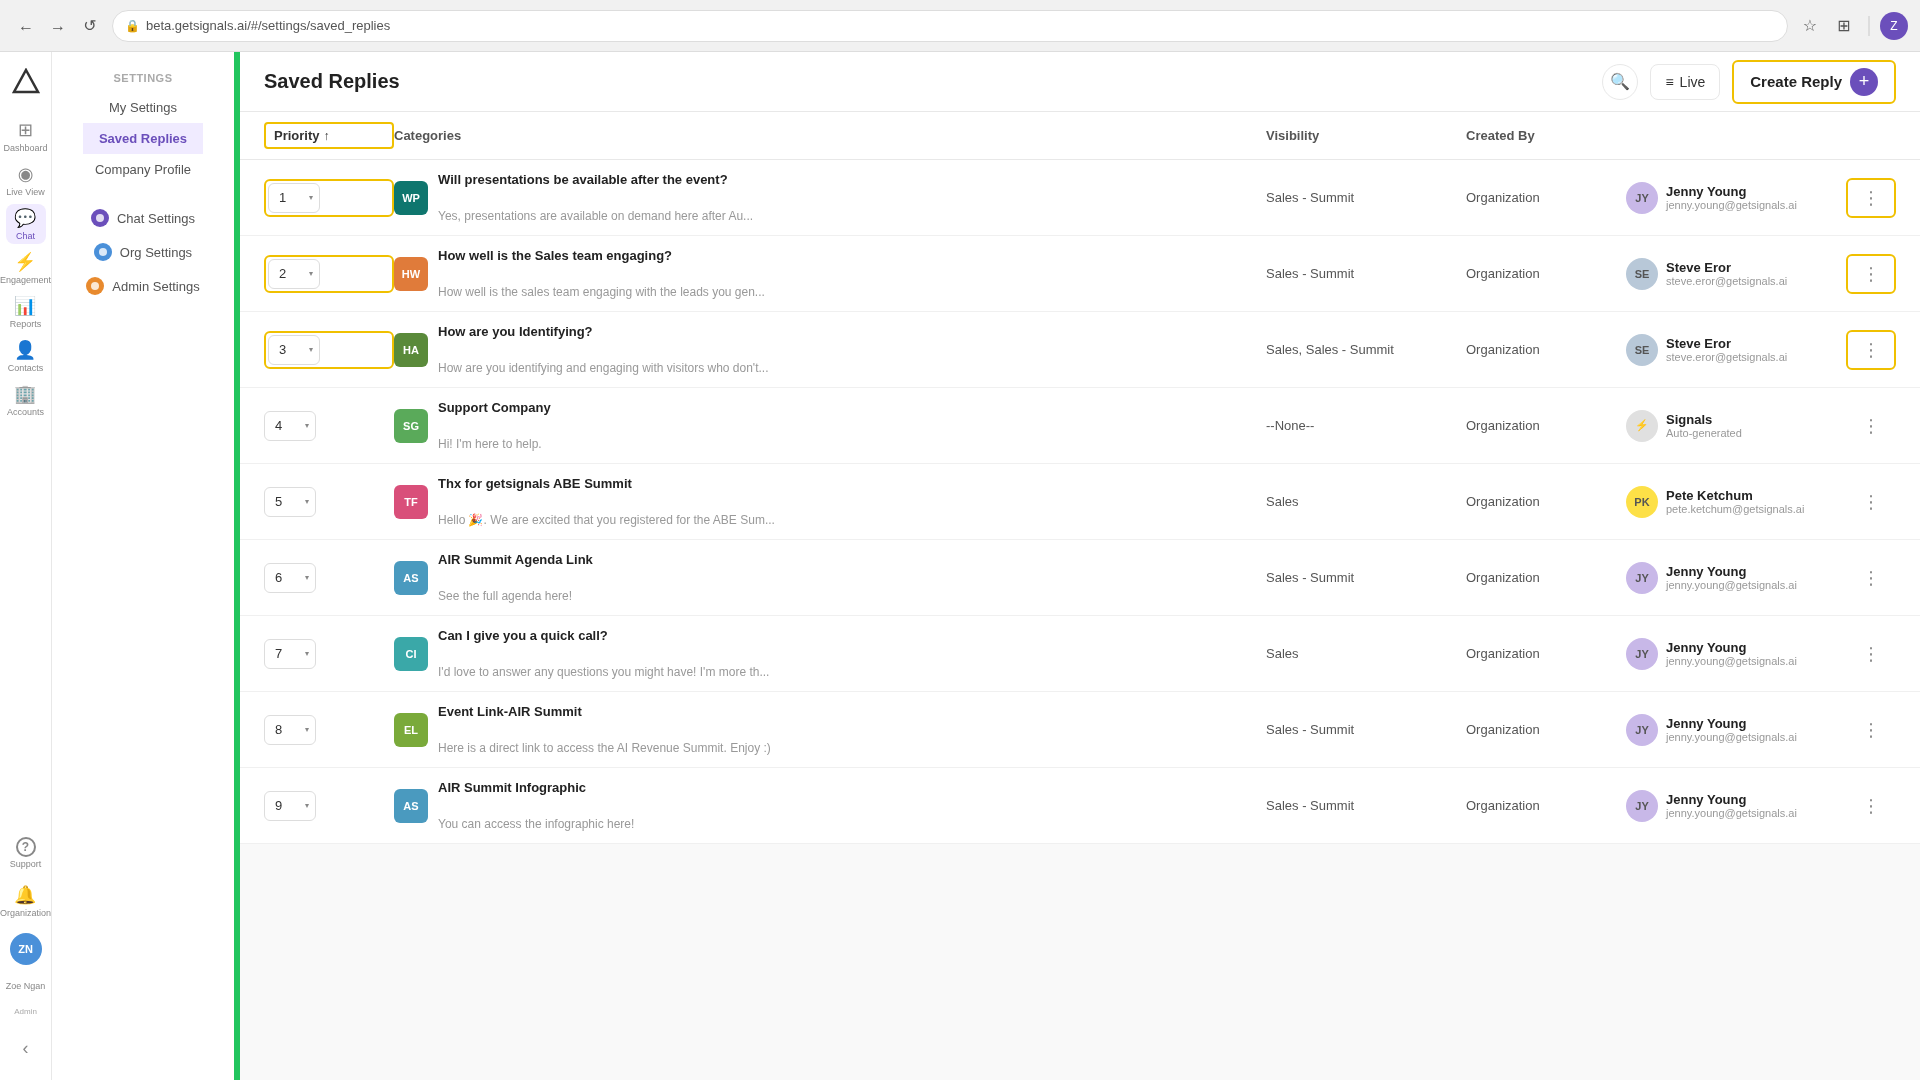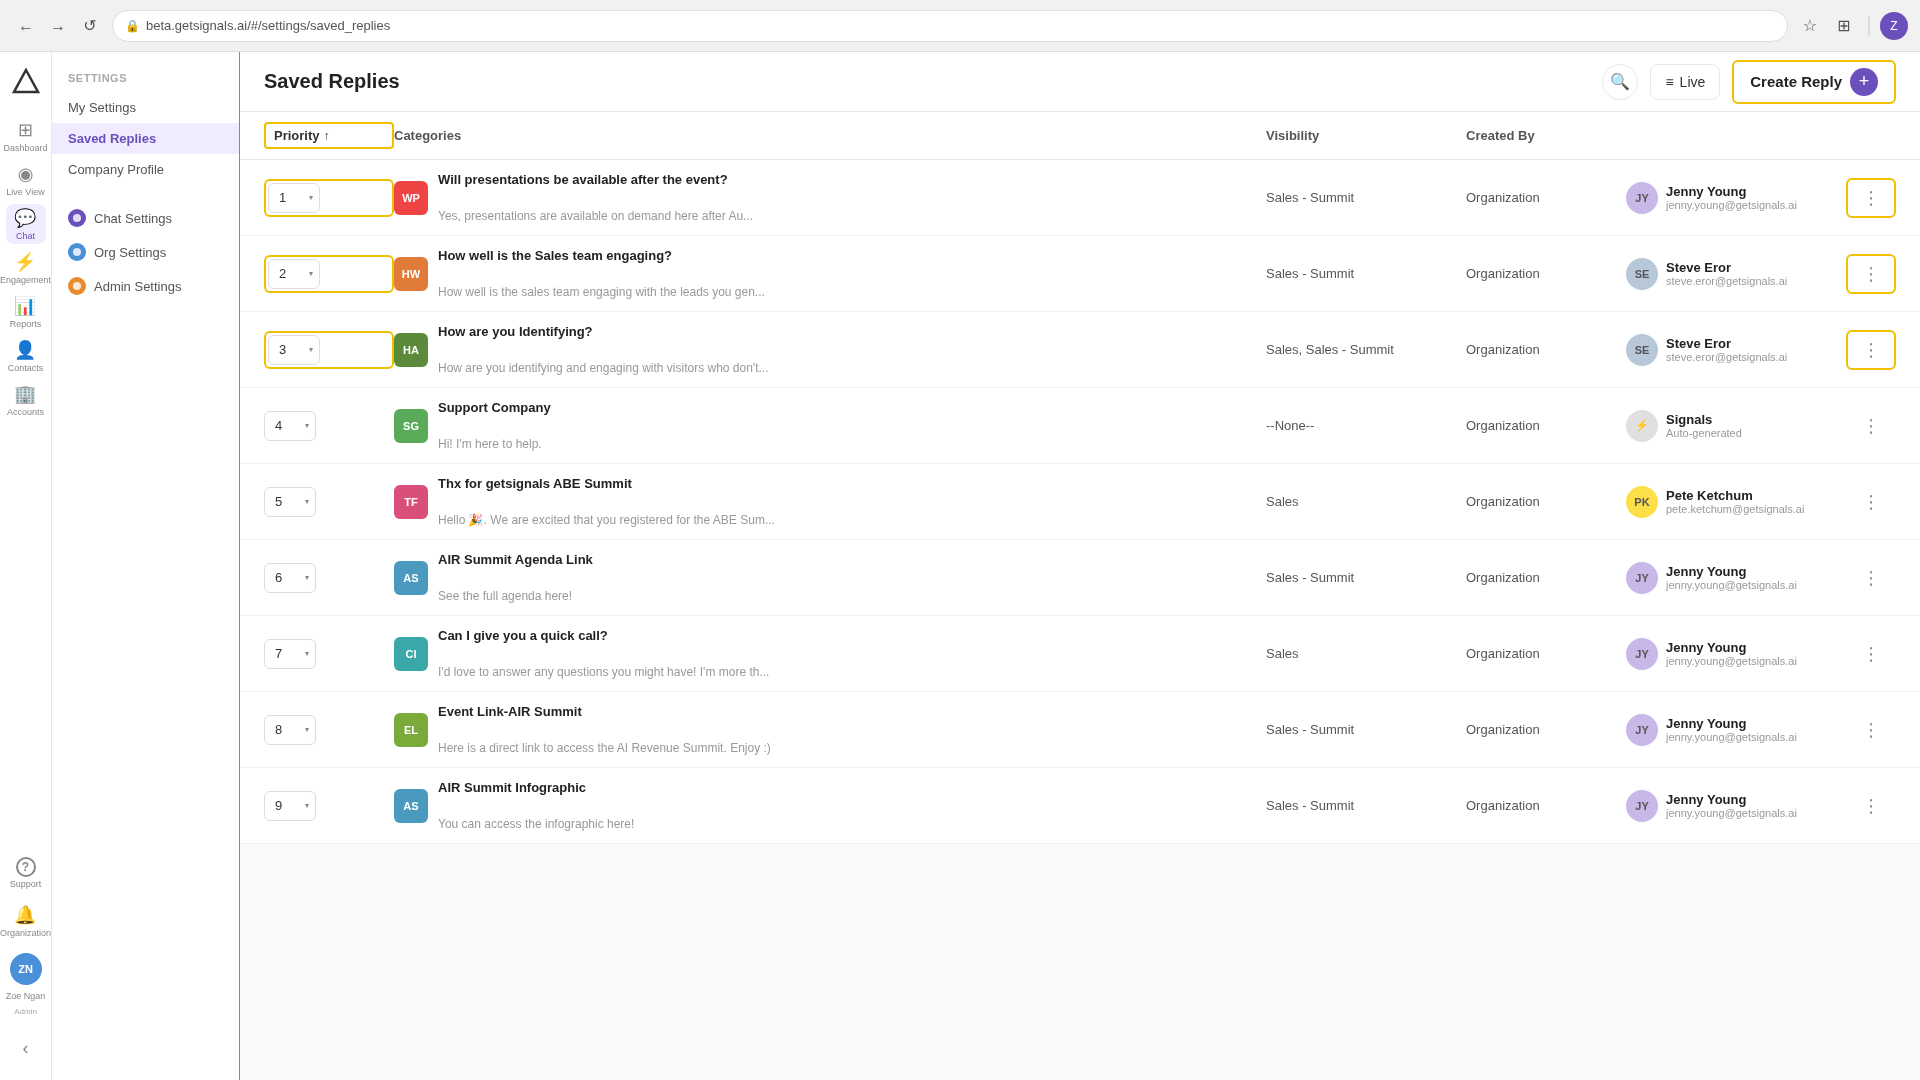--- a/index.html
+++ b/index.html
@@ -67,24 +67,25 @@
     .sidebar-bottom { margin-top: auto; display: flex; flex-direction: column; align-items: center; gap: 8px; }
     .user-avatar-small {
       width: 32px; height: 32px; border-radius: 50%; background: #4a90d9;
       display: flex; align-items: center; justify-content: center; color: white; font-size: 11px; font-weight: 600;
     }
 
     
     .nav-sidebar {
       width: 188px;
       background: white;
-      border-right: 1px solid #22c55e;
+      border-right: 6px solid #22c55e;
       padding: 16px 0;
       display: flex;
       flex-direction: column;
+      align-items: center;
     }
     .nav-section-title {
       font-size: 11px; color: #aaa; font-weight: 600; padding: 4px 16px 8px;
       text-transform: uppercase; letter-spacing: 0.5px;
     }
     .nav-item {
       padding: 8px 16px; font-size: 13px; color: #555; cursor: pointer;
       display: flex; align-items: center; gap: 8px; border-radius: 0;
     }
     .nav-item.active { background: #f0ebff; color: #6b4fbb; font-weight: 600; }
@@ -279,21 +280,21 @@
     </button>
     <div class="sidebar-bottom">
       <button class="sidebar-icon-btn">
         <span style="width:20px;height:20px;border-radius:50%;border:2px solid #888;display:flex;align-items:center;justify-content:center;font-size:12px;font-weight:700;color:#888;">?</span>
         <span class="sidebar-icon-label">Support</span>
       </button>
       <button class="sidebar-icon-btn">
         <span>🔔</span>
         <span class="sidebar-icon-label">Organization</span>
       </button>
-      <div style="display:flex;flex-direction:column;align-items:center;gap:6px;padding:4px 0;">
+      <div style="display:flex;flex-direction:column;align-items:center;gap:16px;padding:4px 0;">
         <div class="user-avatar-small">ZN</div>
         <span style="font-size:9px;color:#888;">Zoe Ngan</span>
         <span style="font-size:8px;color:#aaa;">Admin</span>
       </div>
       <button class="sidebar-icon-btn">
         <span>‹</span>
       </button>
     </div>
   </div>
 
@@ -375,21 +376,21 @@
 
       <div id="table-rows">
           <div class="table-row">
     <div class="priority-select" style="border: 2px solid #f0c000; border-radius: 6px; padding: 2px;">
       <div class="priority-num">
         <span>1</span>
         <span class="chevron">▾</span>
       </div>
     </div>
     <div class="name-cell">
-      <div class="reply-avatar" style="background:#ef4444;">WP</div>
+      <div class="reply-avatar" style="background:#0f766e;">WP</div>
       <div class="name-text">
         <div class="name-title">Will presentations be available after the event?</div>
         <div class="name-preview">Yes, presentations are available on demand here after Au...</div>
       </div>
     </div>
     <div class="category-cell">Sales - Summit</div>
     <div class="visibility-cell">Organization</div>
     <div class="created-by-cell">
       <div class="creator-avatar" style="background:#c8b8e8;">
         <span style="font-size:11px;font-weight:600;color:#555;">JY</span>

